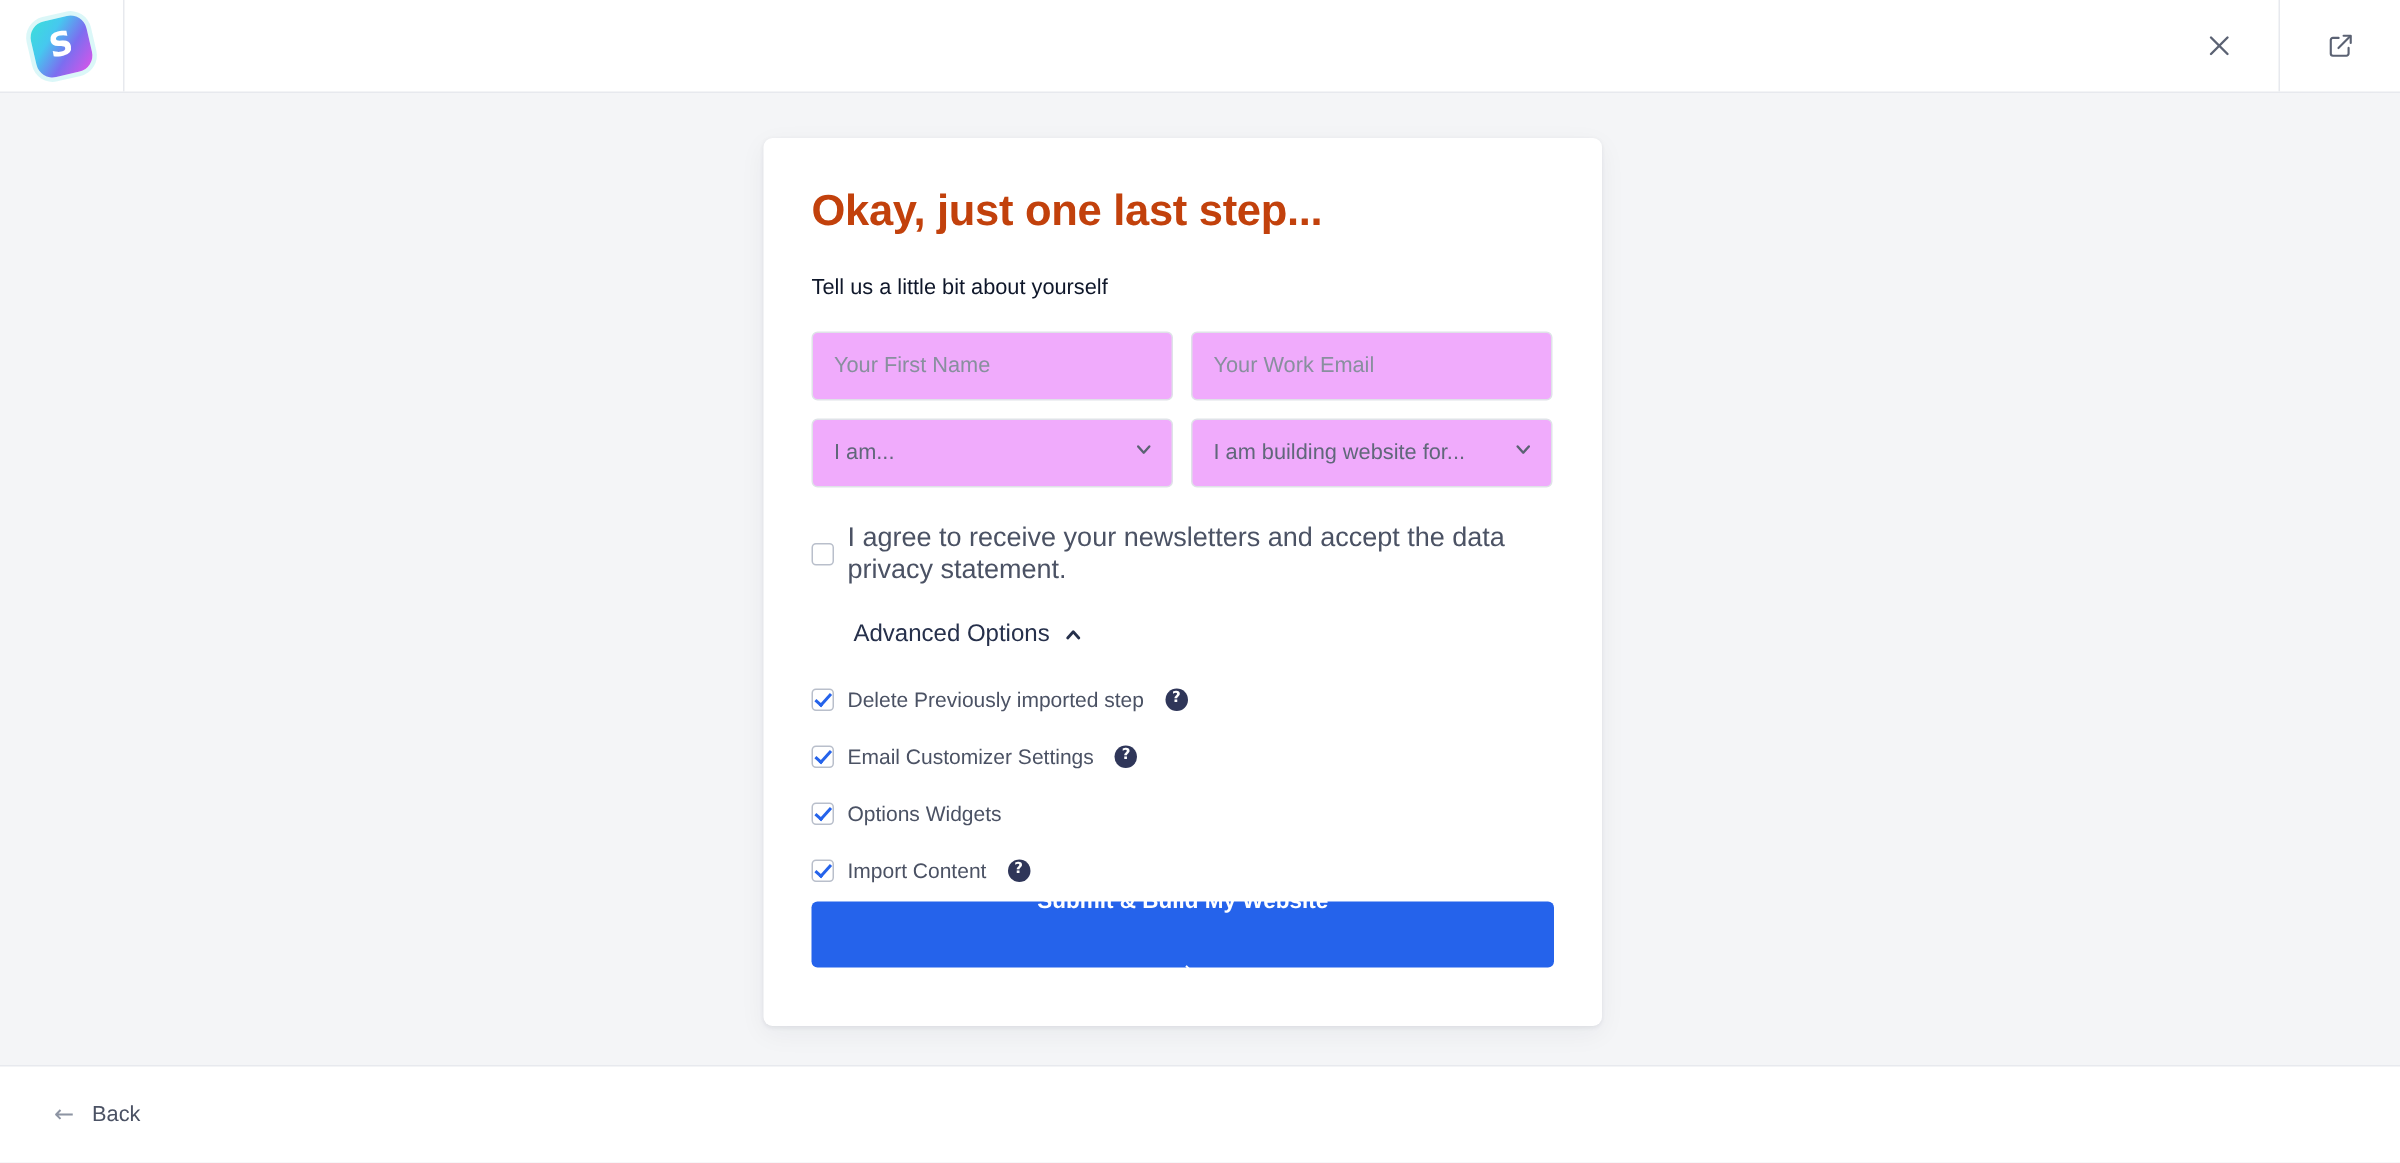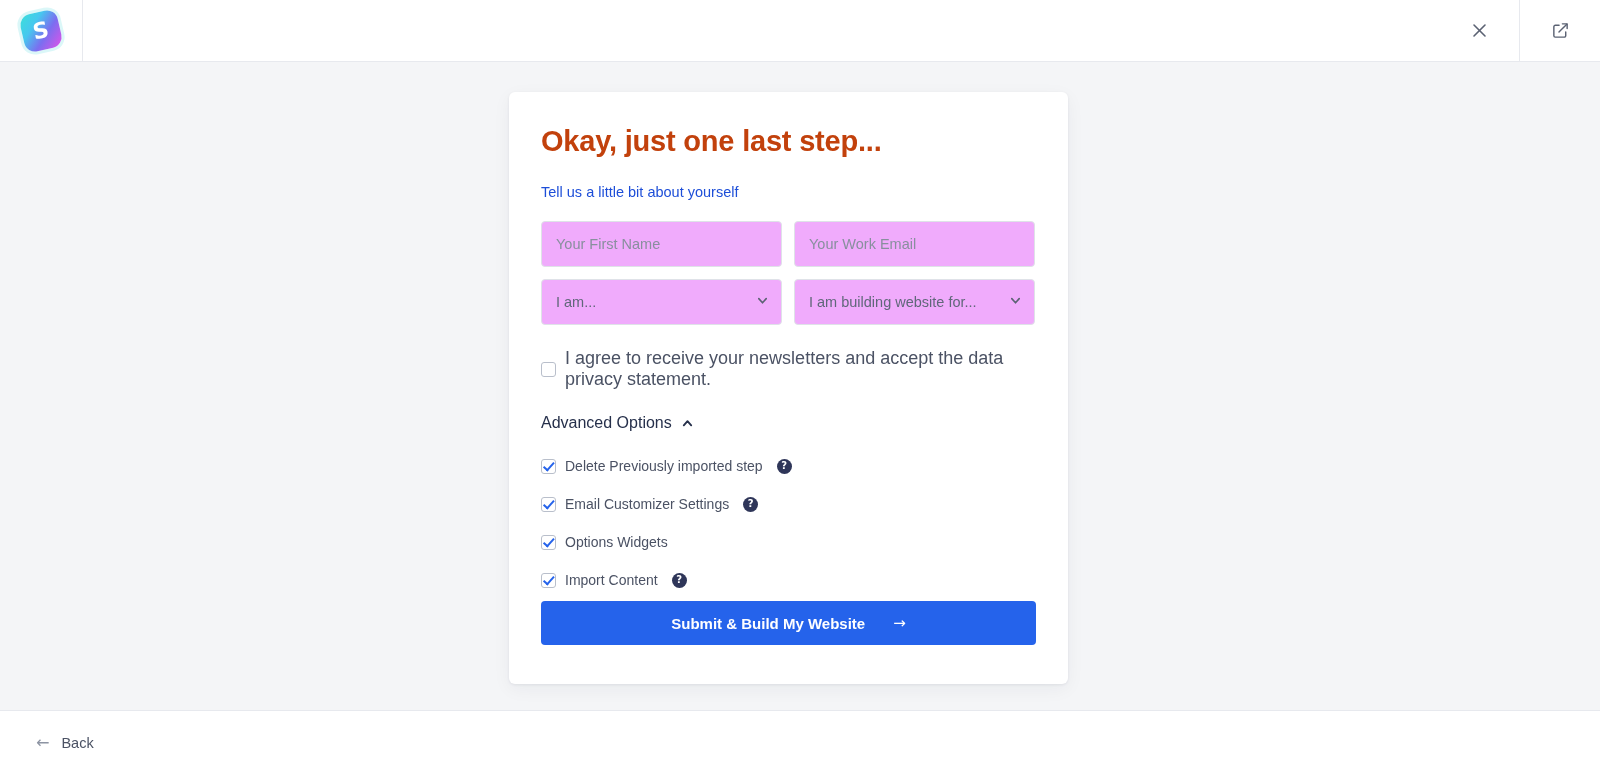--- a/index.html
+++ b/index.html
@@ -112,21 +112,21 @@
     font-size: 29px;
     line-height: 36px;
     font-weight: bold;
     color: #c2410c;
     letter-spacing: -0.2px;
   }
   .card-subtitle {
     margin: 0;
     padding-top: 25px;
     font-size: 14.5px;
-    color: #1d4ed8;
+    color: #0f172a;
     font-weight: normal;
   }
 
   
   .form-grid {
     display: flex;
     flex-wrap: wrap;
     gap: 12px;
     padding-top: 21px;
   }
@@ -202,20 +202,21 @@
     color: #4b5264;
   }
 
   .adv-header {
     display: flex;
     align-items: center;
     gap: 9px;
     padding-top: 24px;
     cursor: pointer;
     width: fit-content;
+    margin-left: 28px;
   }
   .adv-title {
     font-size: 16px;
     color: #26304b;
     font-weight: normal;
   }
   .adv-caret {
     color: #26304b;
     display: flex;
     align-items: center;
@@ -264,20 +265,21 @@
     border-radius: 4px;
     color: #ffffff;
     font-family: "Liberation Sans", sans-serif;
     font-size: 15px;
     font-weight: bold;
     cursor: pointer;
     display: flex;
     align-items: center;
     justify-content: center;
     gap: 28px;
+    flex-direction: column;
   }
   .submit-arrow {
     font-size: 15px;
     font-weight: normal;
     font-family: "DejaVu Sans", sans-serif;
   }
 
   
   .footer {
     height: 64px;

